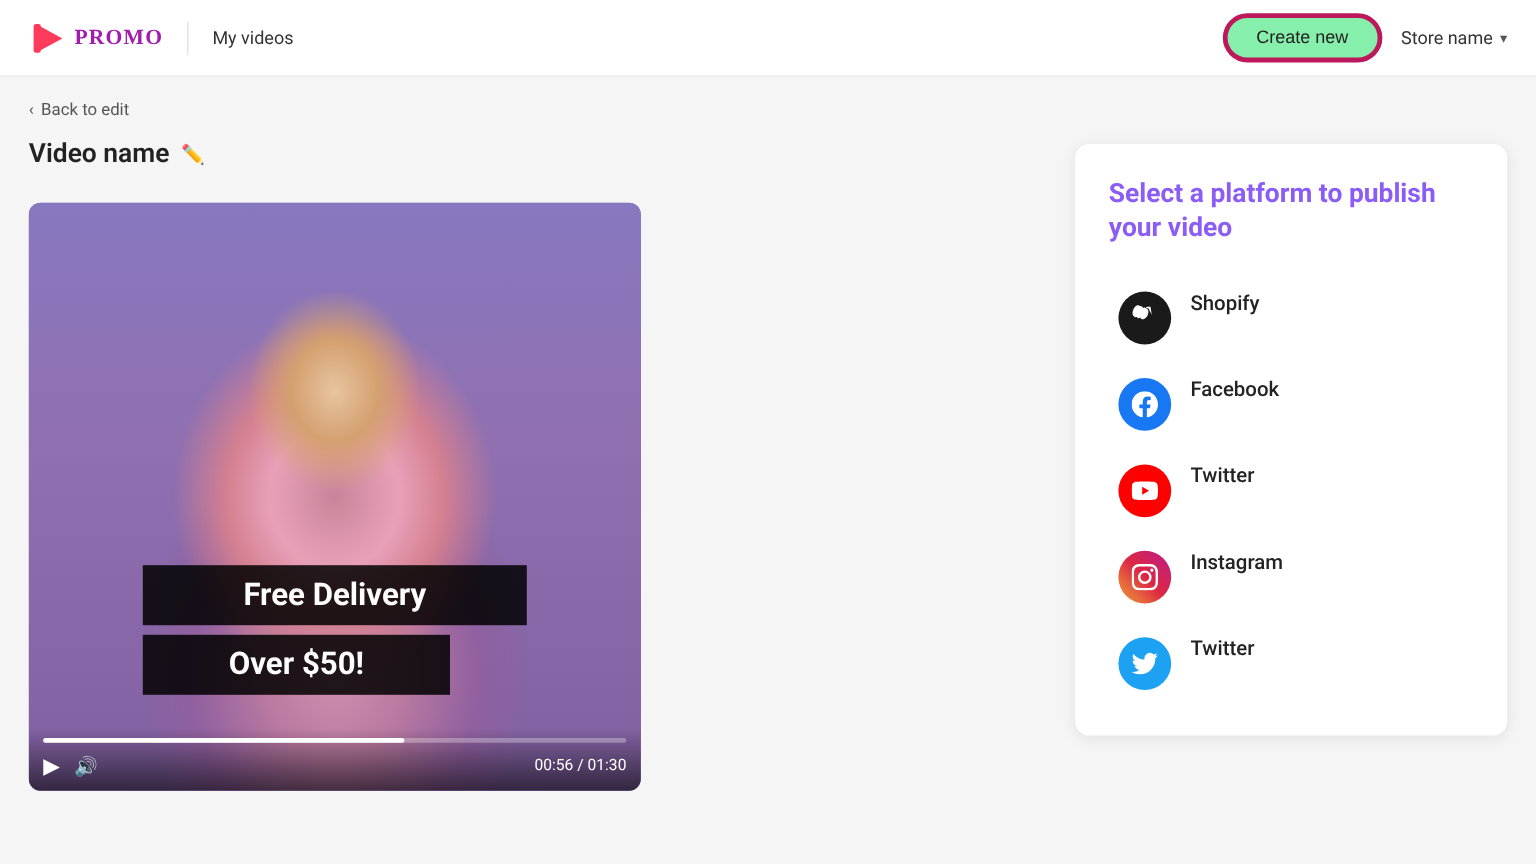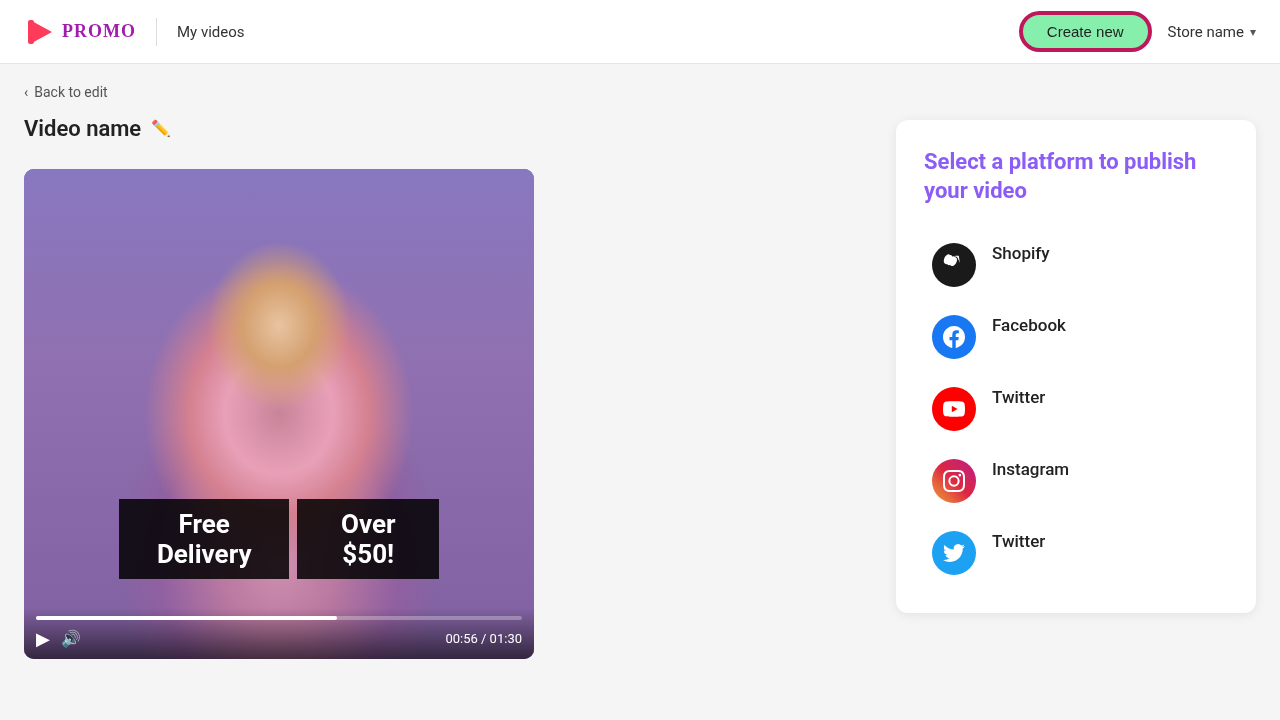--- a/index.html
+++ b/index.html
@@ -53,21 +53,21 @@
     }
     
     .person-image {
       width: 100%; height: 100%;
       background: radial-gradient(ellipse at 50% 20%, #e8c4a0 0%, #d4a070 25%, #c8849a 40%, #e8a0b8 55%, #d48090 70%, #9070a0 100%);
       position: absolute; top: 0; left: 0;
     }
     
     .text-overlay-container {
       position: absolute; bottom: 80px; left: 50%; transform: translateX(-50%);
-      display: flex; flex-direction: row; align-items: flex-end; gap: 8px; width: 320px;
+      display: flex; flex-direction: column; align-items: flex-start; gap: 8px; width: 320px;
     }
     .text-box-1 {
       background: rgba(0,0,0,0.85); color: #fff;
       padding: 10px 24px; font-size: 26px; font-weight: 700;
       text-align: center; width: 100%;
     }
     .text-box-2 {
       background: rgba(0,0,0,0.85); color: #fff;
       padding: 10px 24px; font-size: 26px; font-weight: 700;
       text-align: center; width: 80%;

